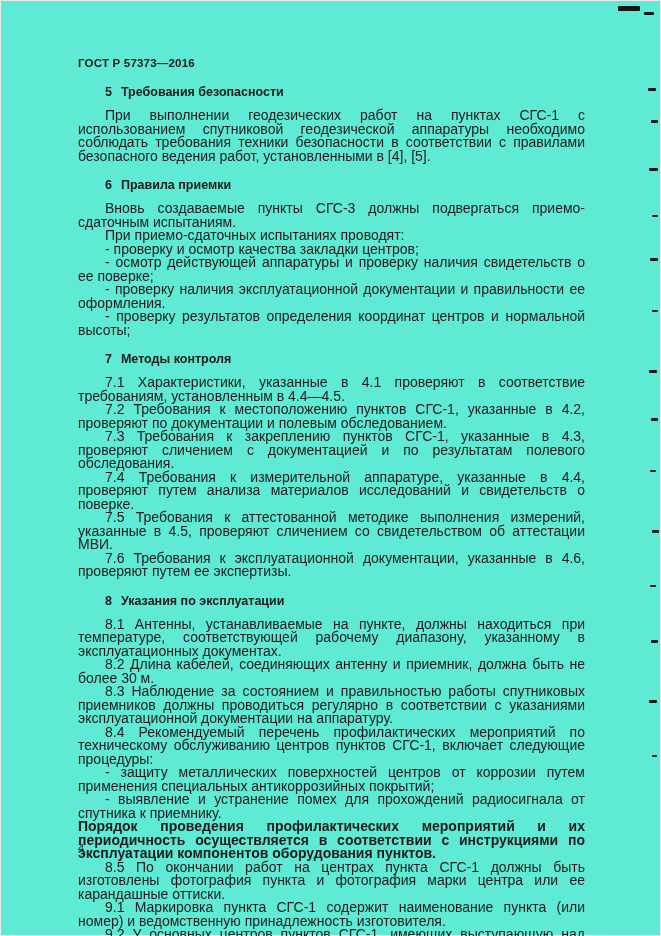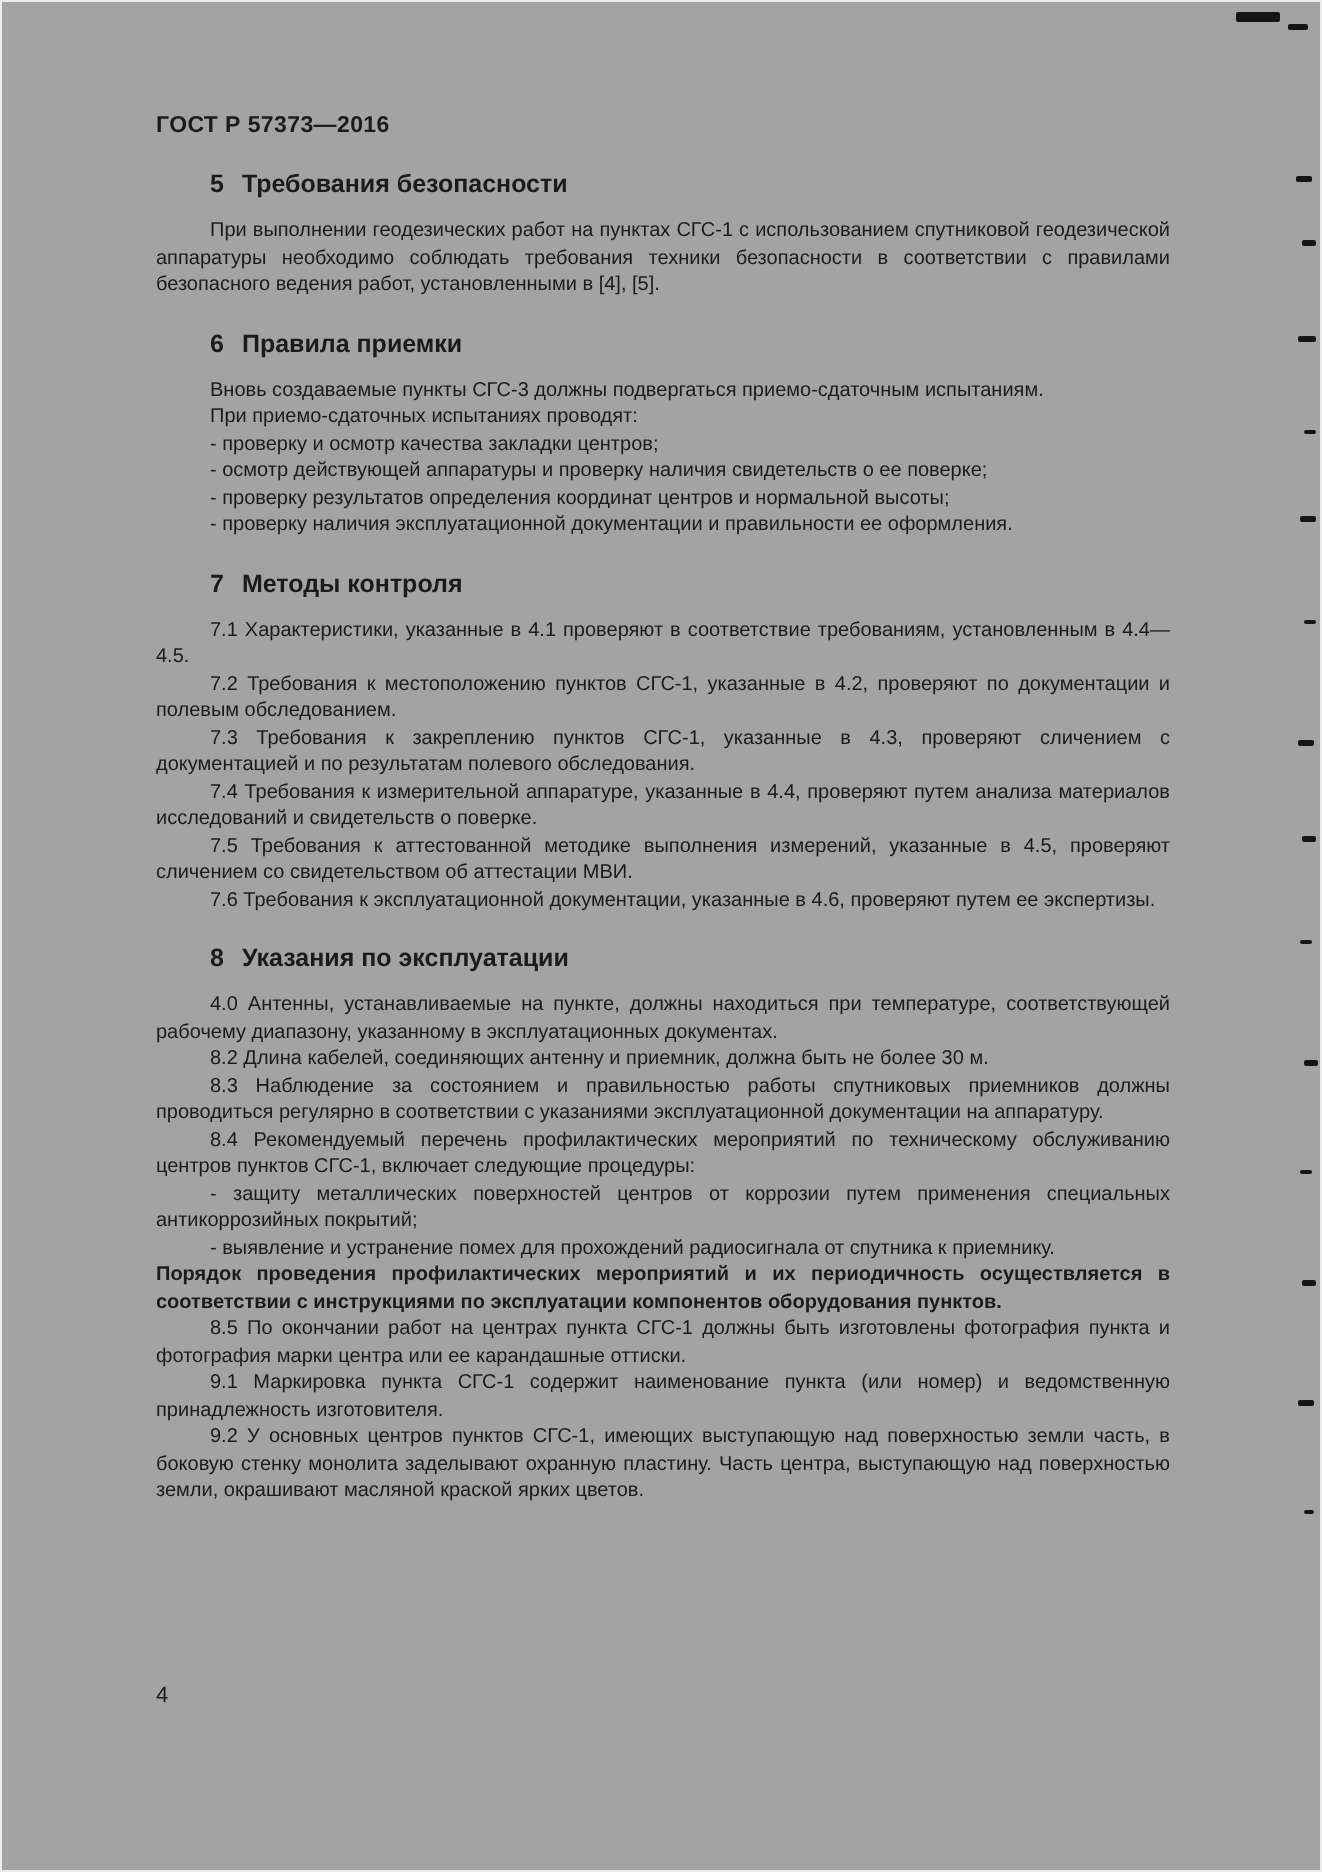--- a/index.html
+++ b/index.html
@@ -4,21 +4,21 @@
 <style>
   html, body {
     margin: 0;
     padding: 0;
     background: #ffffff;
   }
   .page {
     position: relative;
     width: 661px;
     height: 936px;
-    background: #a3a3a3;
+    background: #5eead4;
     overflow: hidden;
     font-family: "Liberation Sans", sans-serif;
     color: #1b1b1b;
     box-shadow: inset 0 0 0 1px #ececec;
   }
   .content {
     position: absolute;
     left: 78px;
     top: 56px;
     width: 507px;
@@ -32,21 +32,21 @@
   }
   .doc-section { margin: 0; }
   .section-title {
     font-size: 12.5px;
     line-height: 15px;
     font-weight: bold;
     margin: 15px 0 9px 27px;
   }
   .section-title .num { margin-right: 9px; }
   .para {
-    font-size: 10px;
+    font-size: 14px;
     line-height: 13.5px;
     text-align: justify;
     text-indent: 27px;
     margin: 0;
   }
   .para.no-indent { text-indent: 0; font-weight: bold; }
   .page-number {
     position: absolute;
     left: 78px;
     top: 842px;
@@ -78,22 +78,22 @@
 
   <section class="doc-section">
     <h2 class="section-title">
       <span class="num">6</span><span>Правила приемки</span>
     </h2>
     <div>
             <p class="para">Вновь создаваемые пункты СГС-3 должны подвергаться приемо-сдаточным испытаниям.</p>
             <p class="para">При приемо-сдаточных испытаниях проводят:</p>
             <p class="para">- проверку и осмотр качества закладки центров;</p>
             <p class="para">- осмотр действующей аппаратуры и проверку наличия свидетельств о ее поверке;</p>
+            <p class="para">- проверку наличия эксплуатационной документации и правильности ее оформления.</p>
             <p class="para">- проверку результатов определения координат центров и нормальной высоты;</p>
-            <p class="para">- проверку наличия эксплуатационной документации и правильности ее оформления.</p>
           </div>
   </section>
 
   <section class="doc-section">
     <h2 class="section-title">
       <span class="num">7</span><span>Методы контроля</span>
     </h2>
     <div>
             <p class="para">7.1 Характеристики, указанные в 4.1 проверяют в соответствие требованиям, установленным в 4.4—4.5.</p>
             <p class="para">7.2 Требования к местоположению пунктов СГС-1, указанные в 4.2, проверяют по документации и полевым обследованием.</p>
@@ -102,21 +102,21 @@
             <p class="para">7.5 Требования к аттестованной методике выполнения измерений, указанные в 4.5, проверяют сличением со свидетельством об аттестации МВИ.</p>
             <p class="para">7.6 Требования к эксплуатационной документации, указанные в 4.6, проверяют путем ее экспертизы.</p>
           </div>
   </section>
 
   <section class="doc-section">
     <h2 class="section-title">
       <span class="num">8</span><span>Указания по эксплуатации</span>
     </h2>
     <div>
-            <p class="para">4.0 Антенны, устанавливаемые на пункте, должны находиться при температуре, соответствующей рабочему диапазону, указанному в эксплуатационных документах.</p>
+            <p class="para">8.1 Антенны, устанавливаемые на пункте, должны находиться при температуре, соответствующей рабочему диапазону, указанному в эксплуатационных документах.</p>
             <p class="para">8.2 Длина кабелей, соединяющих антенну и приемник, должна быть не более 30 м.</p>
             <p class="para">8.3 Наблюдение за состоянием и правильностью работы спутниковых приемников должны проводиться регулярно в соответствии с указаниями эксплуатационной документации на аппаратуру.</p>
             <p class="para">8.4 Рекомендуемый перечень профилактических мероприятий по техническому обслуживанию центров пунктов СГС-1, включает следующие процедуры:</p>
             <p class="para">- защиту металлических поверхностей центров от коррозии путем применения специальных антикоррозийных покрытий;</p>
             <p class="para">- выявление и устранение помех для прохождений радиосигнала от спутника к приемнику.</p>
             <p class="para no-indent">Порядок проведения профилактических мероприятий и их периодичность осуществляется в соответствии с инструкциями по эксплуатации компонентов оборудования пунктов.</p>
             <p class="para">8.5 По окончании работ на центрах пункта СГС-1 должны быть изготовлены фотография пункта и фотография марки центра или ее карандашные оттиски.</p>
           </div>
   </section>
 

